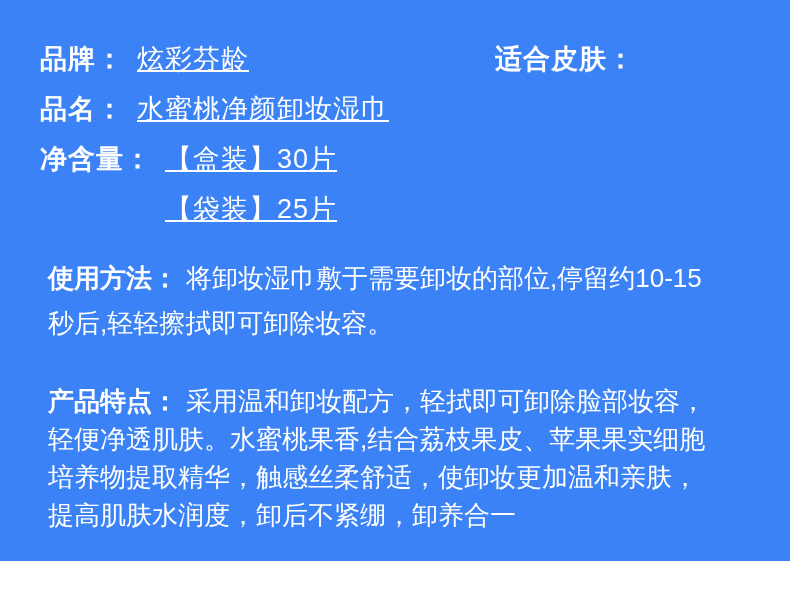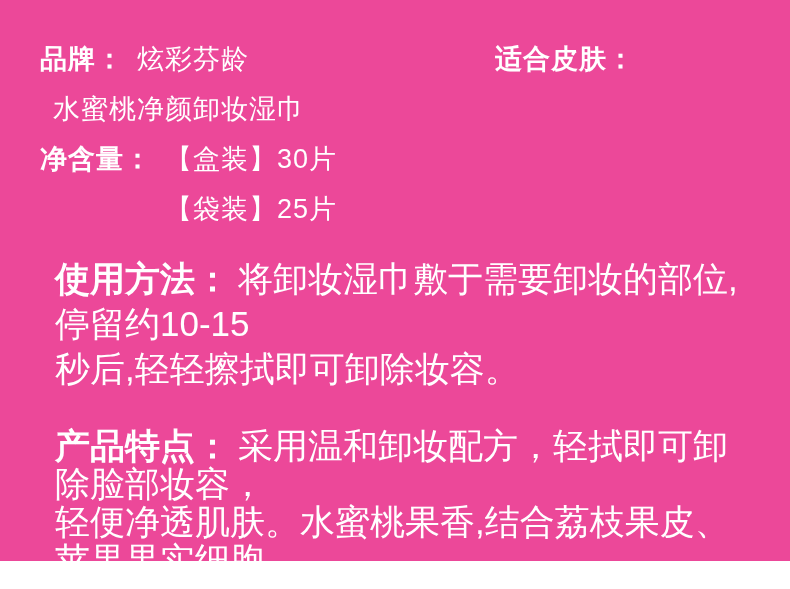--- a/index.html
+++ b/index.html
@@ -9,42 +9,42 @@
     background: #ffffff;
   }
   .page {
     width: 790px; height: 589px;
     display: flex; flex-direction: column;
     overflow: hidden;
   }
   .pink-panel {
     box-sizing: border-box;
     width: 790px; height: 561px;
-    background: #ec4899;
+    background: #3b82f6;
     color: #ffffff;
     padding: 34px 34px 0 40px;
     overflow: hidden;
   }
   .spec-row {
     display: flex;
     font-size: 27px;
     line-height: 50px;
     letter-spacing: 1px;
     white-space: nowrap;
   }
   .cell { display: flex; }
   .cell.left { width: 455px; flex: none; }
   .cell.right { flex: 1; }
   .label { font-weight: 700; }
-  .value { margin-left: 13px; font-weight: 400; }
+  .value { margin-left: 13px; font-weight: 400; text-decoration: underline; }
   .net-label { flex: none; width: 125px; }
   .net-row .value { margin-left: 0; }
   .para {
-    margin: 15px;
-    font-size: 35px;
+    margin: 8px;
+    font-size: 26px;
     font-weight: 400;
   }
   .para.usage   { margin-top: 22px; line-height: 45px; }
   .para.features{ margin-top: 36px; line-height: 38px; }
   .para .label  { font-weight: 700; margin-right: 8px; }
   .ptext { white-space: pre-line; }
   .footer-strip {
     width: 790px; height: 28px;
     background: #ffffff;
     flex: none;
@@ -61,20 +61,21 @@
         <span class="label">品牌：</span>
         <span class="value">炫彩芬龄</span>
       </div>
       <div class="cell right">
         <span class="label">适合皮肤：</span>
       </div>
     </div>
 
     <div class="spec-row">
       <div class="cell left">
+        <span class="label">品名：</span>
         <span class="value">水蜜桃净颜卸妆湿巾</span>
       </div>
     </div>
 
     <div class="spec-row net-row">
       <span class="label net-label">净含量：</span>
       <span class="value">【盒装】30片</span>
     </div>
 
     <div class="spec-row net-row">

